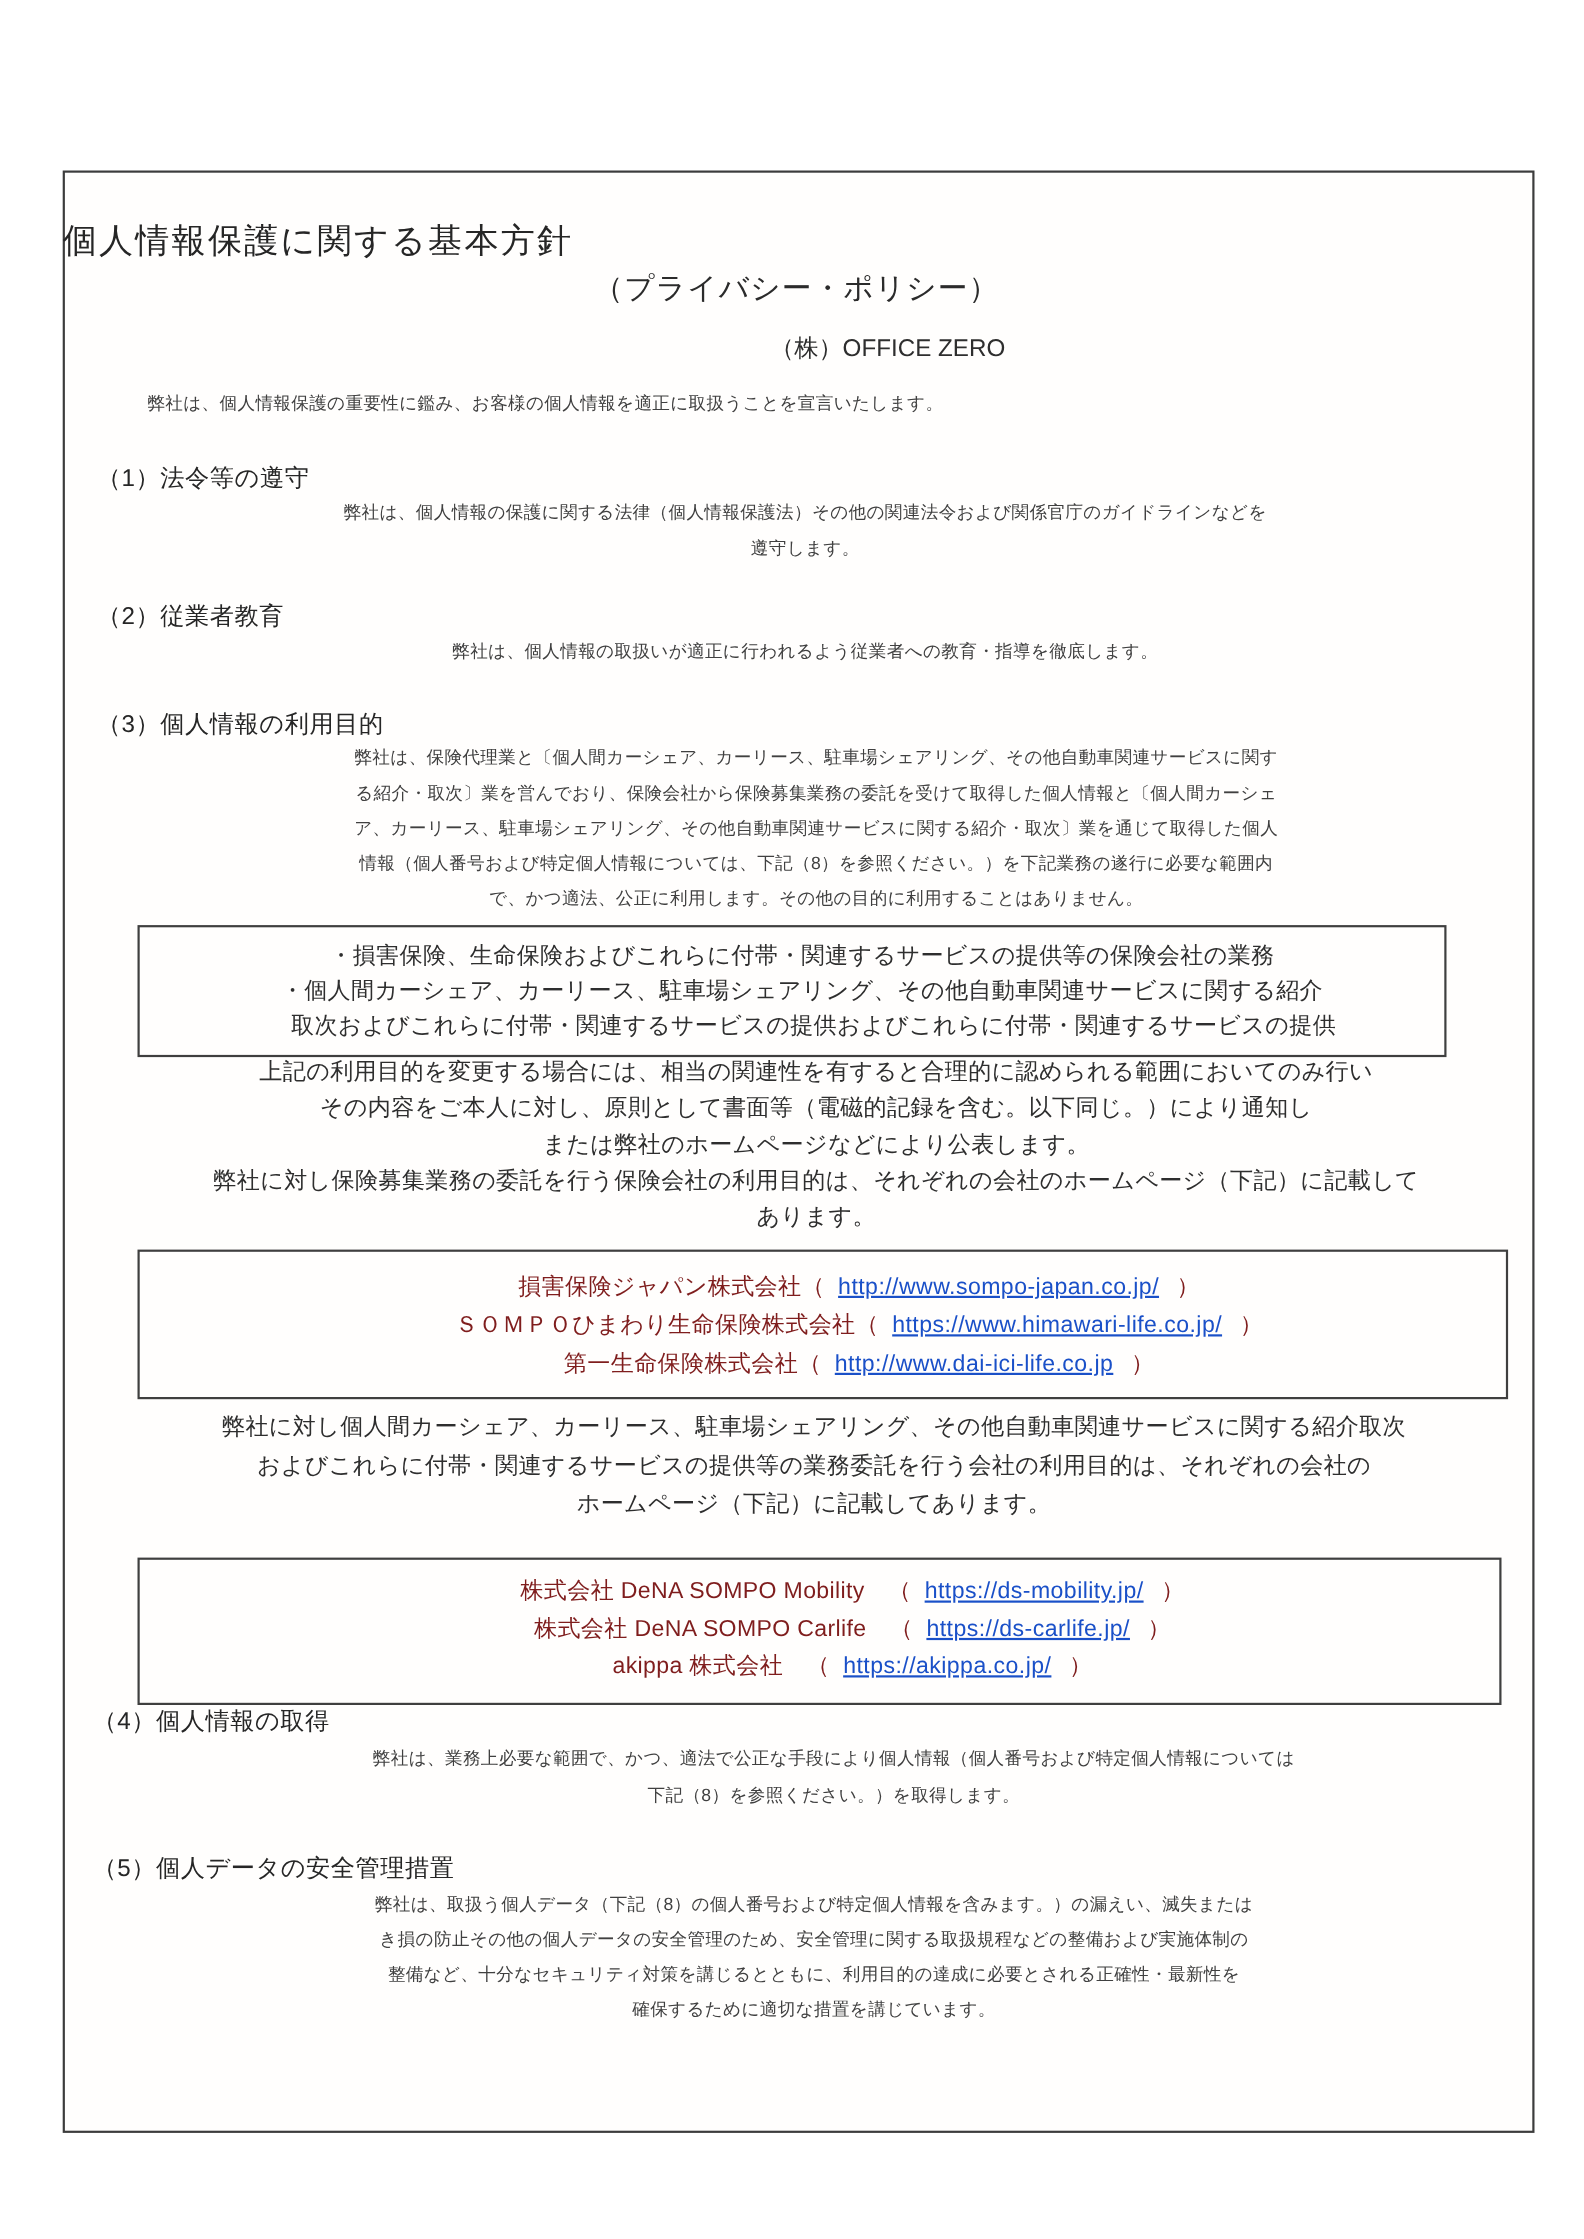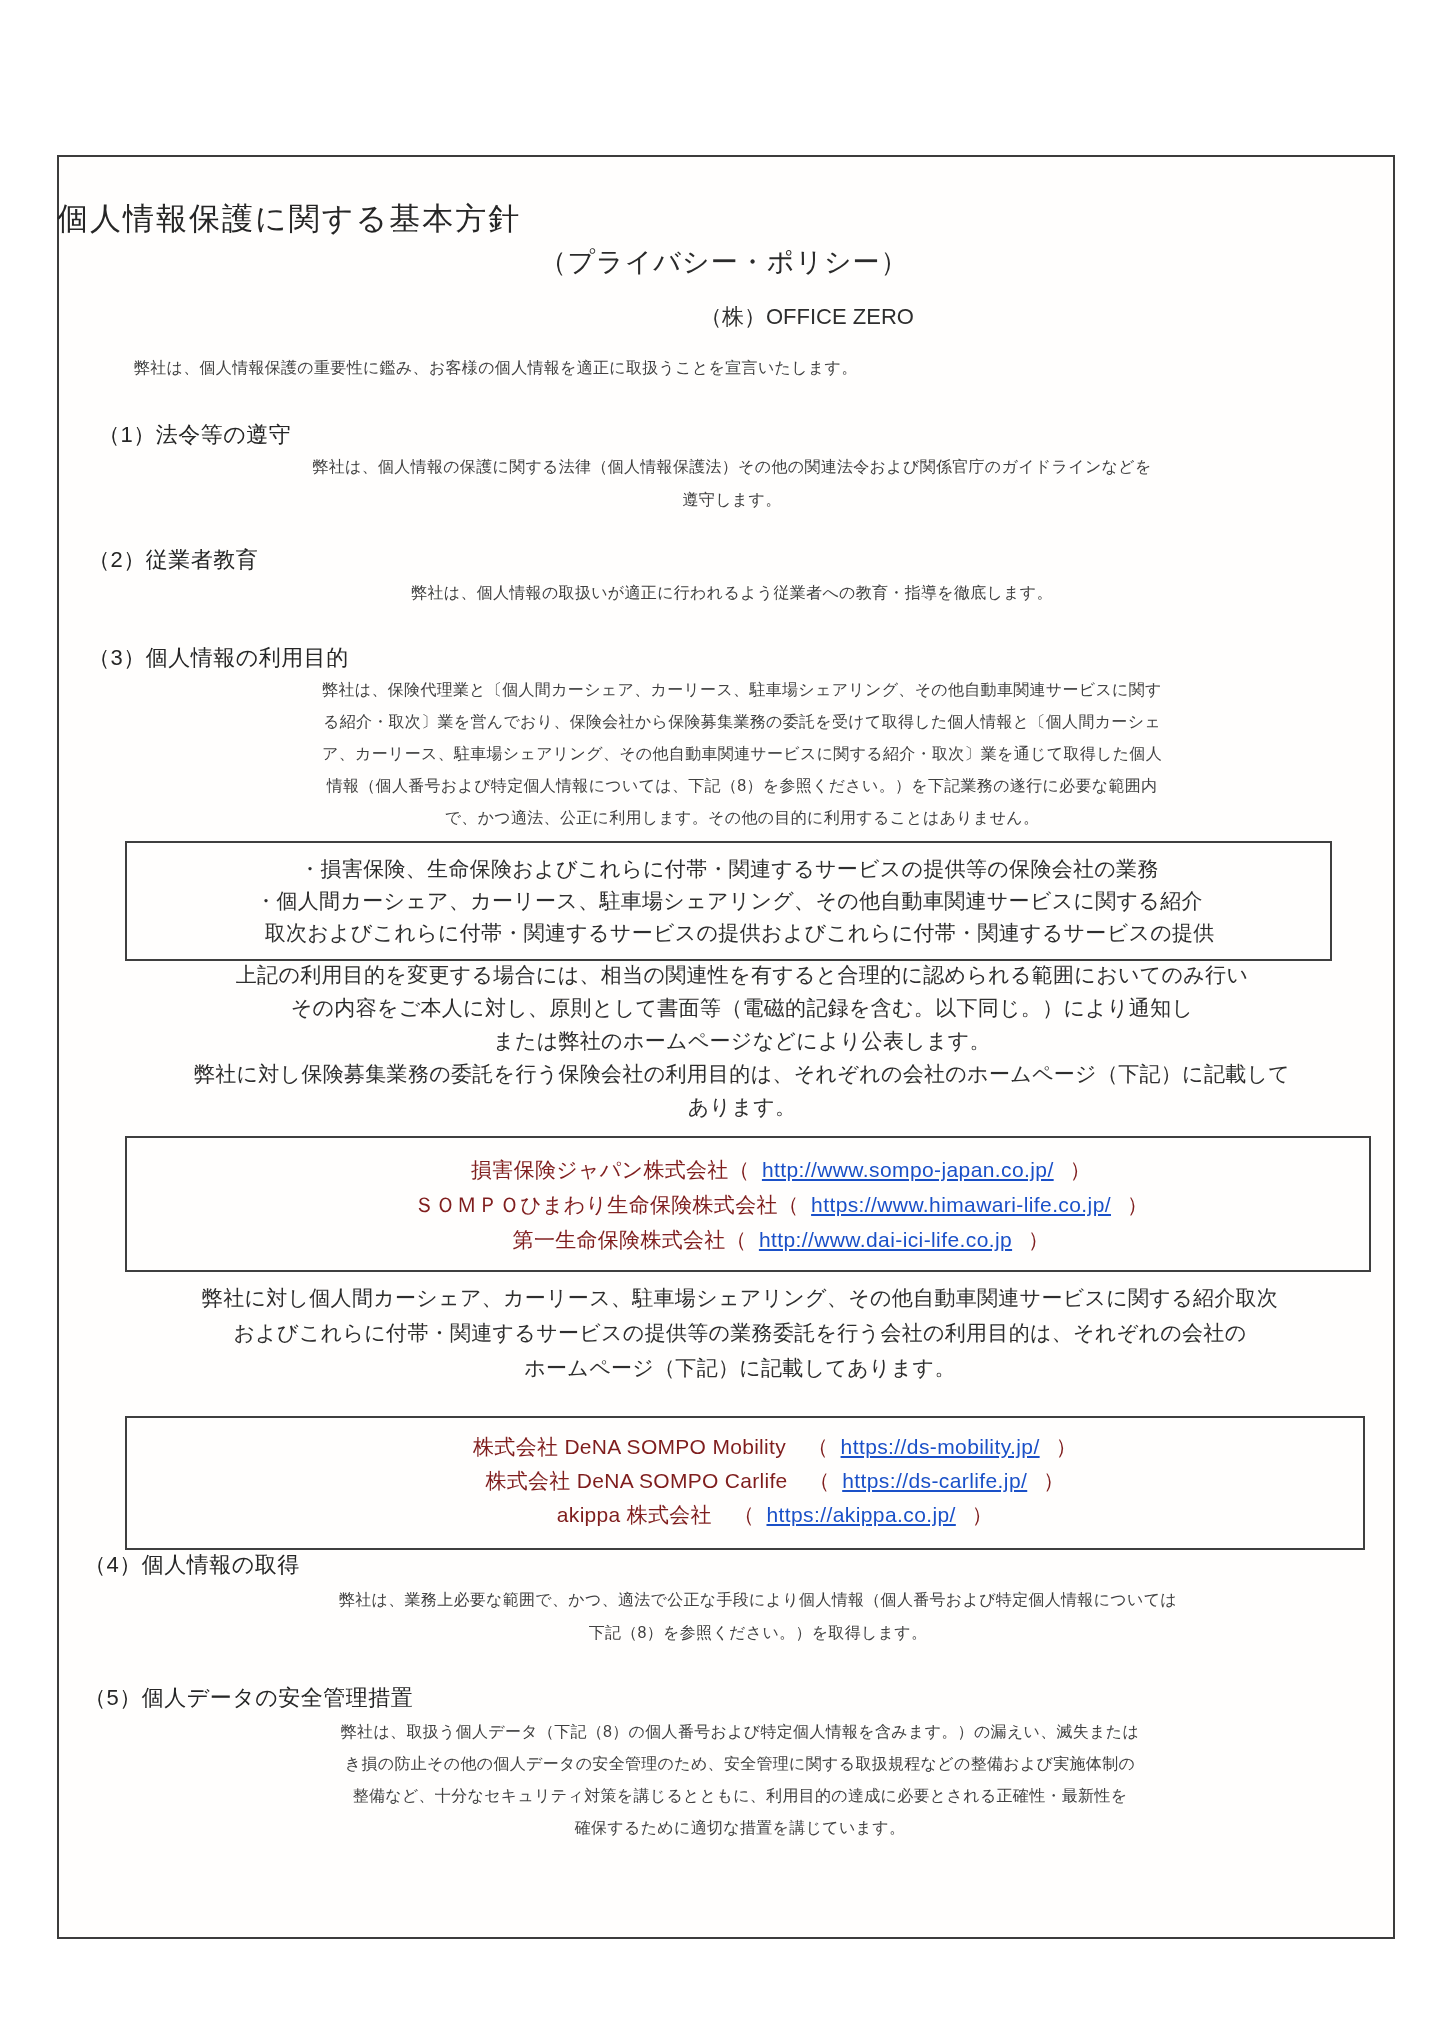--- a/index.html
+++ b/index.html
@@ -22,30 +22,30 @@
     left:57px;top:244px;width:1334px;text-align:center;
     font-size:27px;letter-spacing:1px;color:#2b2b2b;
   }
   .company{left:700px;top:302px;font-size:22px;}
   .intro{left:134px;top:352px;font-size:21.5px;letter-spacing:0.5px;}
   .sec-head{font-size:22px;color:#262626;letter-spacing:0.5px;}
   .sec-body{
     font-size:16px;line-height:32px;letter-spacing:0.3px;
     white-space:pre-line;color:#404040;
   }
-  #s1-head{left:98px;top:420px;}  #s1-body{left:102px;top:450px;width:1260px;line-height:33px;}
+  #s1-head{left:88px;top:420px;}  #s1-body{left:102px;top:450px;width:1260px;line-height:33px;}
   #s2-head{left:88px;top:545px;}  #s2-body{left:102px;top:577px;width:1260px;}
   #s3-head{left:88px;top:643px;}  #s3-body{left:102px;top:674px;width:1280px;}
   #s4-head{left:84px;top:1550px;} #s4-body{left:100px;top:1583px;width:1280px;line-height:33px;margin-left:18px;}
   #s5-head{left:84px;top:1683px;} #s5-body{left:100px;top:1716px;width:1280px;}
   .text-box{
     border:2px solid #3f3f3f;background:#fffefd;
     font-size:21px;line-height:32px;letter-spacing:0.3px;
   }
-  #purpose-box{left:125px;top:841px;width:1168px;height:106px;padding:10px 17px 0 18px;}
+  #purpose-box{left:125px;top:841px;width:1168px;height:106px;padding:10px 0 0 18px;}
   #purpose-box .box-line{white-space:pre;}
   #p1{left:102px;top:958px;width:1280px;font-size:21px;line-height:33px;white-space:pre-line;letter-spacing:0.3px;}
   #insurer-box{left:125px;top:1136px;width:1176px;height:118px;padding:14px 0 0 66px;line-height:35px;}
   #p2{left:100px;top:1280px;width:1280px;font-size:21px;line-height:35px;white-space:pre-line;letter-spacing:0.3px;}
   #mobility-box{left:125px;top:1416px;width:1176px;height:118px;padding:12px 0 0 60px;line-height:34px;}
   .doc-link{
     color:#1a50c8;text-decoration:underline;
     margin:0 16px 0 12px;letter-spacing:0.4px;
   }
   .link-line span{color:#7f1d1d;}

